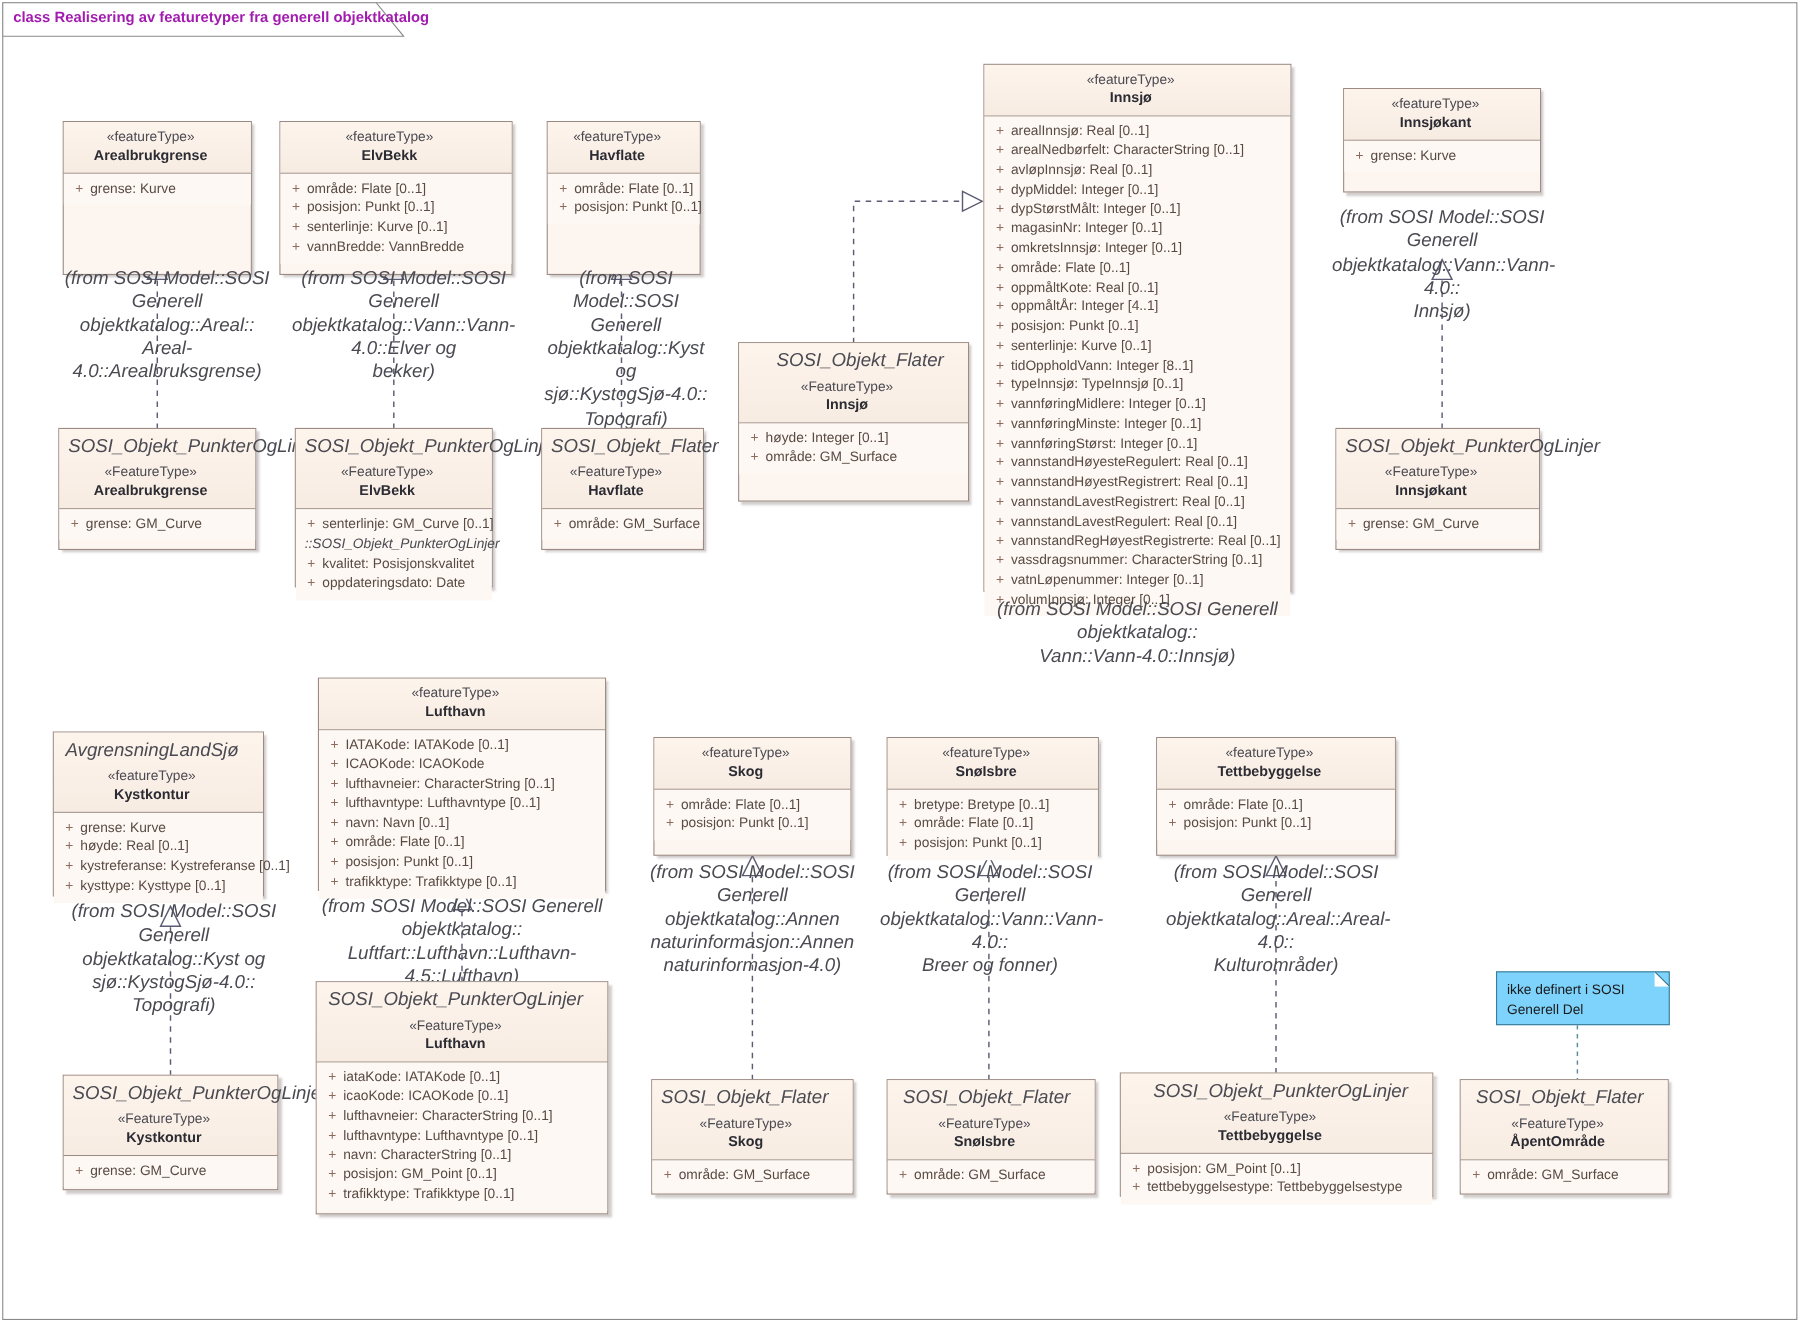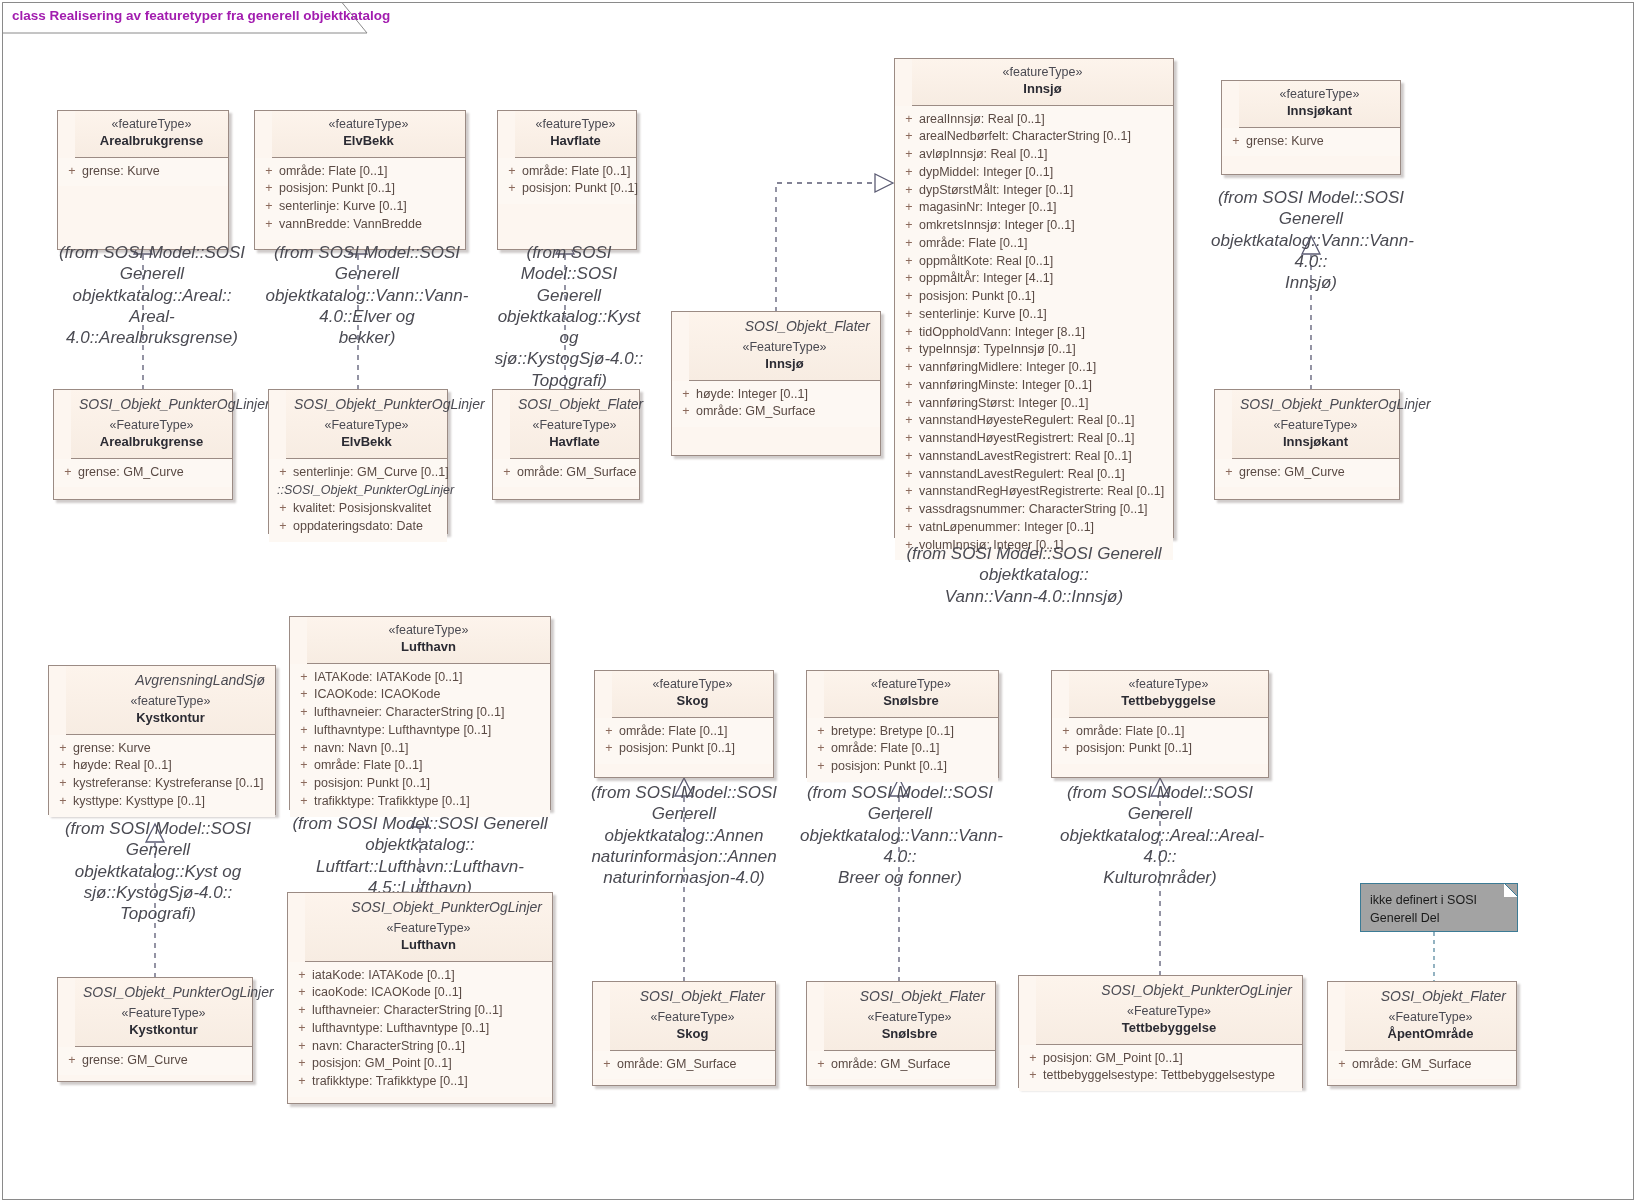--- a/index.html
+++ b/index.html
@@ -46,31 +46,30 @@
   
   .uml {
     position: absolute;
     box-sizing: border-box;
     background: #fdf6f0;
     border: 1px solid #9b8b84;
     box-shadow: 3px 3px 2px rgba(120,110,105,0.35);
   }
   .uml .head {
     box-sizing: border-box;
-    padding: 6px 8px 7px 8px;
+    padding: 6px 20px 7px 8px;
     text-align: center;
     border-bottom: 1px solid #9b8b84;
     background: linear-gradient(to bottom, #fdf4ec, #f7ece2);
-    margin-left: 17px;
   }
   .uml .qualifier {
     display: block;
     text-align: right;
     font-style: italic;
-    font-size: 14px;
+    font-size: 17px;
     color: #4a4a52;
     margin-bottom: 6px;
     white-space: nowrap;
     padding-right: 2px;
   }
   .uml .stereo {
     display: block;
     font-size: 12.5px;
     color: #4a4a52;
     line-height: 1.25;
@@ -119,21 +118,21 @@
     color: #4a4a52;
     text-align: center;
     line-height: 1.25;
     white-space: pre-line;
   }
 
   
   .note {
     position: absolute;
     box-sizing: border-box;
-    background: #a3a3a3;
+    background: #7dd3fc;
     border: 1px solid #3c7b95;
     font-size: 12.5px;
     color: #1a1a1a;
     padding: 8px 9px;
     line-height: 1.42;
   }
   .note .fold {
     position: absolute;
     right: -1px; top: -1px;
     width: 14px; height: 14px;
@@ -475,21 +474,21 @@
       <span class="cname">Innsjøkant</span>
     </div>
     <div class="attrs">
       <div class="attr">
           <span class="vis">+</span>
           <span class="txt">grense: GM_Curve</span>
         </div>
     </div>
   </div>
 
-  <div class="uml" style="left:48px; top:665px; width:228px; height:150px;">
+  <div class="uml" style="left:48px; top:665px; width:192px; height:150px;">
     <div class="head">
       <span class="qualifier">AvgrensningLandSjø</span>
       <span class="stereo">«featureType»</span>
       <span class="cname">Kystkontur</span>
     </div>
     <div class="attrs">
       <div class="attr">
           <span class="vis">+</span>
           <span class="txt">grense: Kurve</span>
         </div>

